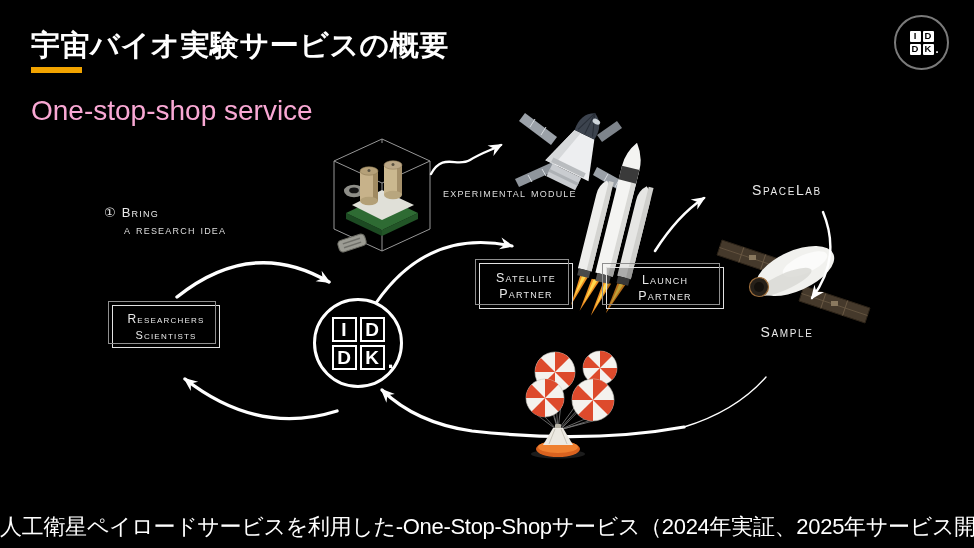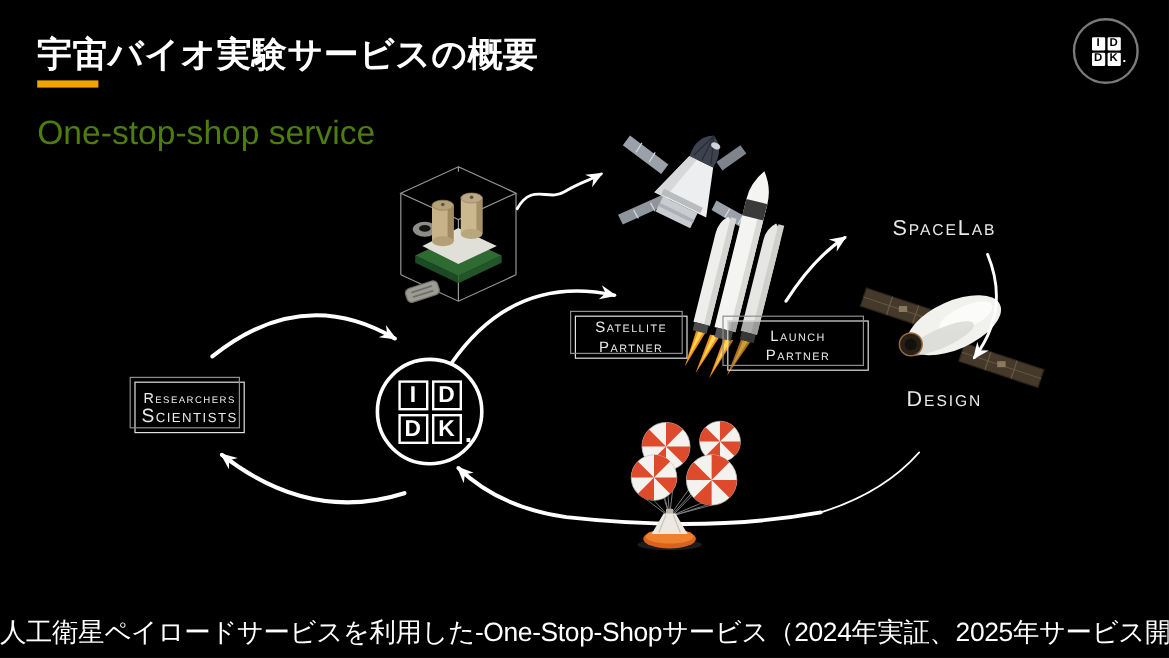--- a/index.html
+++ b/index.html
@@ -6,21 +6,21 @@
   .slide{
     position:relative;width:974px;height:548px;background:#000;
     overflow:hidden;font-family:"Liberation Sans","DejaVu Sans",sans-serif;
   }
   .layer{position:absolute;left:0;top:0;pointer-events:none;}
   .z1{z-index:1}.z2{z-index:2}.z3{z-index:3}
 
   
   .title{position:absolute;left:31px;top:26px;font-size:29px;font-weight:bold;color:#fff;letter-spacing:.5px;z-index:4}
   .title-underline{position:absolute;left:31px;top:67px;width:51px;height:6px;background:#F2A400;z-index:4}
-  .subtitle{position:absolute;left:31px;top:95px;font-size:28px;color:#4d7c0f;z-index:4}
+  .subtitle{position:absolute;left:31px;top:95px;font-size:28px;color:#f9a8d4;z-index:4}
 
   
   .logo-tr{position:absolute;left:894px;top:15px;width:55px;height:55px;border:2px solid #7a7a7a;border-radius:50%;
     display:flex;align-items:center;justify-content:center;z-index:4;box-sizing:border-box}
   .logo-tr .grid{position:relative;display:grid;grid-template-columns:11px 11px;grid-template-rows:11px 11px;gap:2px}
   .logo-tr .cell{background:#fff;color:#000;font-weight:bold;font-size:9.5px;display:flex;align-items:center;justify-content:center;border-radius:1px;line-height:1}
   .logo-tr .dot{position:absolute;right:-5px;bottom:0px;color:#fff;font-weight:bold;font-size:11px;line-height:1}
 
   .logo-center{position:absolute;left:313px;top:298px;width:90px;height:90px;border:3px solid #fff;border-radius:50%;
     display:flex;align-items:center;justify-content:center;z-index:3;box-sizing:border-box;background:#000}
@@ -30,21 +30,21 @@
   .logo-center .dot{position:absolute;right:-9px;bottom:-2px;color:#fff;font-weight:bold;font-size:22px;line-height:1}
 
   
   .sc{font-variant:small-caps;letter-spacing:1.2px;color:#e9e9e9;white-space:nowrap}
   .step{position:absolute;font-size:13px;line-height:17px;z-index:4}
   .step .l2{margin-left:20px;color:#ddd}
   .frame-box{position:absolute;border:1.5px solid #e2e2e2;display:flex;flex-direction:column;
     align-items:center;justify-content:center;z-index:4;box-sizing:border-box;background:rgba(0,0,0,.25)}
   .frame-box::before{content:"";position:absolute;left:-5px;top:-5px;width:100%;height:100%;border:1px solid #8f8f8f}
   .frame-box .ln{font-size:12.5px;line-height:16px}
-  .stage-label{position:absolute;text-align:center;font-size:18px;line-height:22px;letter-spacing:1.6px;z-index:4}
+  .stage-label{position:absolute;text-align:center;font-size:14px;line-height:22px;letter-spacing:1.6px;z-index:4}
   .caption{position:absolute;left:0;right:0;bottom:6px;text-align:center;color:#fff;font-size:22px;
     letter-spacing:-.3px;white-space:nowrap;z-index:4}
 </style>
 </head>
 <body>
 
 <div class="slide">
 
   <div class="title">宇宙バイオ実験サービスの概要</div>
   <div class="title-underline"></div>
@@ -264,40 +264,46 @@
   <div class="logo-center">
     <div class="grid">
       <span class="cell">I</span>
       <span class="cell">D</span>
       <span class="cell">D</span>
       <span class="cell">K</span>
       <span class="dot">.</span>
     </div>
   </div>
 
+  <div class="step sc" style="left:104px;top:204px">
+    <div><span>①</span>
+      <span>Bring</span></div>
+    <div class="l2">a research idea</div>
+  </div>
   <div class="step sc" style="left:235px;top:204px">
   </div>
   <div class="step sc" style="left:423px;top:184px">
-  </div>
-
-  <div class="frame-box sc" style="left:112px;top:318px;width:92px;height:43px">
+    <div class="l2">experimental module</div>
+  </div>
+
+  <div class="frame-box sc" style="left:112px;top:305px;width:108px;height:43px">
     <span class="ln" style="font-size:12px">Researchers</span>
-    <span class="ln" style="font-size:16px">Scientists</span>
-  </div>
-  <div class="frame-box sc" style="left:479px;top:263px;width:94px;height:36px">
+    <span class="ln" style="font-size:11px">Scientists</span>
+  </div>
+  <div class="frame-box sc" style="left:479px;top:263px;width:94px;height:46px">
     <span class="ln">Satellite</span>
     <span class="ln">Partner</span>
   </div>
   <div class="frame-box sc" style="left:606px;top:267px;width:118px;height:42px">
     <span class="ln">Launch</span>
     <span class="ln">Partner</span>
   </div>
 
   <div class="stage-label sc" style="left:722px;top:179px;width:130px">
     <div>SpaceLab</div>
   </div>
   <div class="stage-label sc" style="left:722px;top:321px;width:130px">
-    <div>Design</div>
+    <div>Sample</div>
   </div>
 
   <div class="caption">人工衛星ペイロードサービスを利用した-One-Stop-Shopサービス（2024年実証、2025年サービス開始）</div>
 
 </div>
 
 </body></html>

